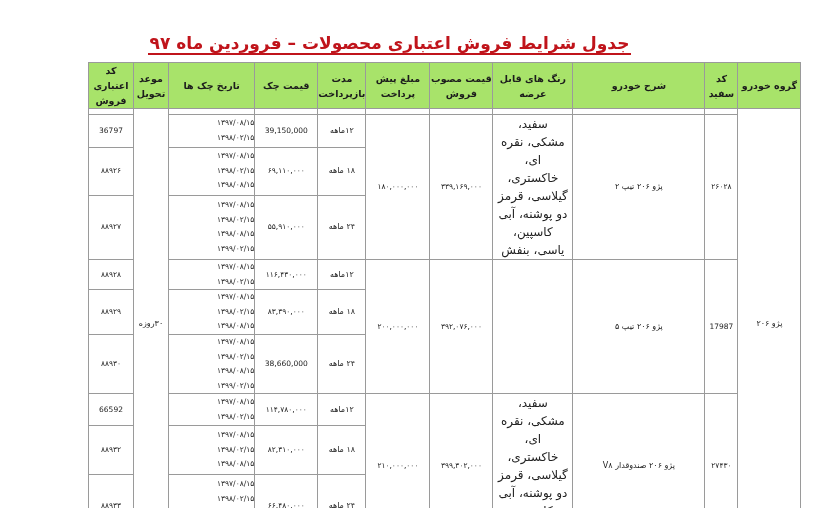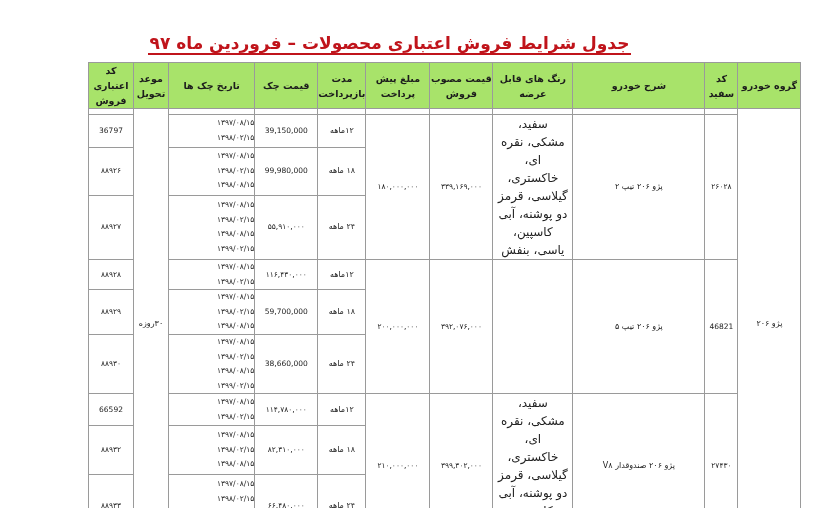--- a/index.html
+++ b/index.html
@@ -79,57 +79,57 @@
       <td>۱۲ماهه</td>
       <td class="num">39,150,000</td>
       <td class="num dates">
           <div>۱۳۹۷/۰۸/۱۵</div>
           <div>۱۳۹۸/۰۲/۱۵</div>
         </td>
       <td class="num">36797</td>
     </tr>
     <tr style="height:44px">
       <td>۱۸ ماهه</td>
-      <td class="num">99,980,000</td>
+      <td class="num">۶۹,۱۱۰,۰۰۰</td>
       <td class="num dates">
           <div>۱۳۹۷/۰۸/۱۵</div>
           <div>۱۳۹۸/۰۲/۱۵</div>
           <div>۱۳۹۸/۰۸/۱۵</div>
         </td>
       <td class="num">۸۸۹۲۶</td>
     </tr>
     <tr style="height:59px">
       <td>۲۴ ماهه</td>
       <td class="num">۵۵,۹۱۰,۰۰۰</td>
       <td class="num dates">
           <div>۱۳۹۷/۰۸/۱۵</div>
           <div>۱۳۹۸/۰۲/۱۵</div>
           <div>۱۳۹۸/۰۸/۱۵</div>
           <div>۱۳۹۹/۰۲/۱۵</div>
         </td>
       <td class="num">۸۸۹۲۷</td>
     </tr>
 
     <tr style="height:29px">
-      <td rowspan="3" class="num">46821</td>
+      <td rowspan="3" class="num">17987</td>
       <td rowspan="3">پژو ۲۰۶ تیپ ۵</td>
       <td rowspan="3" style="border-top:none"></td>
       <td rowspan="3" class="num">۳۹۲,۰۷۶,۰۰۰</td>
       <td rowspan="3" class="num">۲۰۰,۰۰۰,۰۰۰</td>
       <td>۱۲ماهه</td>
       <td class="num">۱۱۶,۴۳۰,۰۰۰</td>
       <td class="num dates">
           <div>۱۳۹۷/۰۸/۱۵</div>
           <div>۱۳۹۸/۰۲/۱۵</div>
         </td>
       <td class="num">۸۸۹۲۸</td>
     </tr>
     <tr style="height:45px">
       <td>۱۸ ماهه</td>
-      <td class="num">59,700,000</td>
+      <td class="num">۸۳,۳۹۰,۰۰۰</td>
       <td class="num dates">
           <div>۱۳۹۷/۰۸/۱۵</div>
           <div>۱۳۹۸/۰۲/۱۵</div>
           <div>۱۳۹۸/۰۸/۱۵</div>
         </td>
       <td class="num">۸۸۹۲۹</td>
     </tr>
     <tr style="height:59px">
       <td>۲۴ ماهه</td>
       <td class="num">38,660,000</td>

